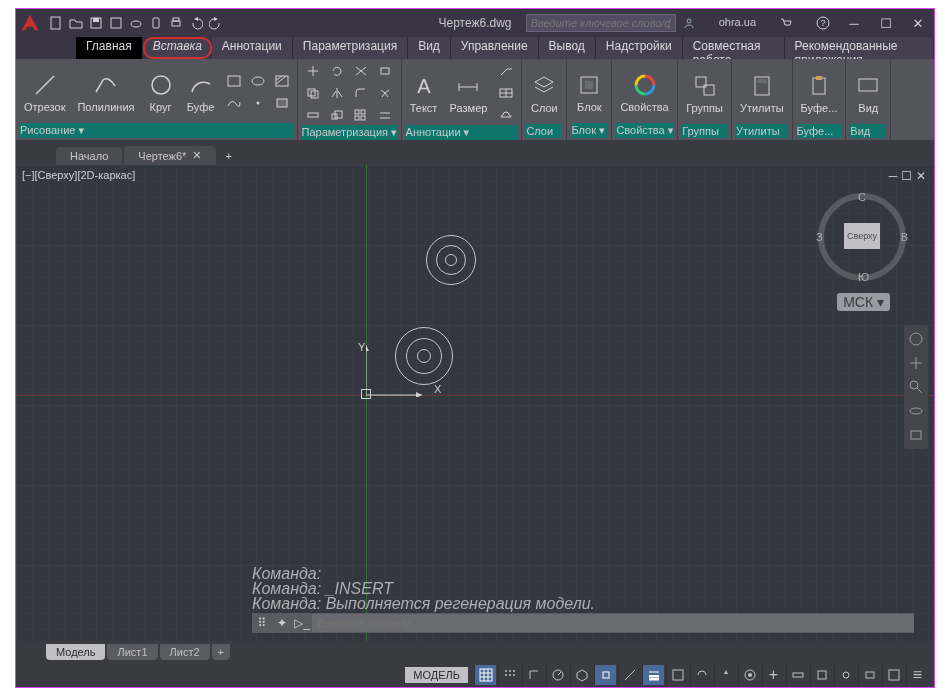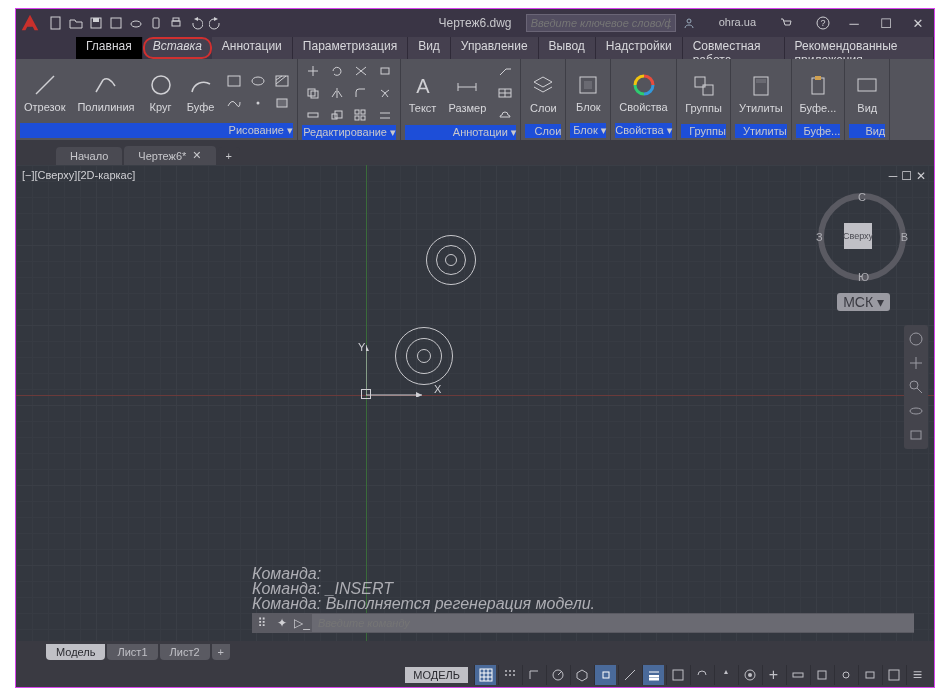--- a/index.html
+++ b/index.html
@@ -22,21 +22,21 @@
 
 .menu-tabs { height: 22px; background: #3a3545; display: flex; padding-left: 60px; gap: 0; }
 .menu-tab { padding: 2px 10px; color: #d8d8dc; font-size: 12px; cursor: pointer; background: #45404f; border-right: 1px solid #2f2a38; }
 .menu-tab.active { background: #000000; }
 .menu-tab.highlight { border: 2px solid #d03030; border-radius: 10px; padding: 0 8px; font-style: italic; }
 
 
 .ribbon { height: 82px; background: #54545c; display: flex; border-bottom: 1px solid #3a3a42; }
 .panel { border-right: 1px solid #3e3e46; display: flex; flex-direction: column; padding: 2px 4px; }
 .panel-body { flex: 1; display: flex; align-items: center; gap: 4px; }
-.panel-title { text-align: right; color: #c8c8cc; font-size: 11px; padding: 1px 0; background: #1d4ed8; }
+.panel-title { text-align: left; color: #c8c8cc; font-size: 11px; padding: 1px 0; background: #0f766e; }
 .big-btn { display: flex; flex-direction: column; align-items: center; justify-content: center; color: #d8d8dc; font-size: 11px; cursor: pointer; padding: 2px 4px; gap: 2px; }
 .big-btn .ico { width: 28px; height: 28px; display: flex; align-items: center; justify-content: center; }
 .small-grid { display: grid; grid-template-columns: repeat(3, 22px); gap: 2px; }
 .small-btn { width: 22px; height: 20px; display: flex; align-items: center; justify-content: center; cursor: pointer; }
 
 
 .doc-tabs { height: 24px; background: #3a3a42; display: flex; align-items: flex-end; padding-left: 40px; gap: 2px; }
 .doc-tab { background: #4a4a52; color: #c8c8cc; font-size: 11px; padding: 3px 14px; border-radius: 4px 4px 0 0; cursor: pointer; display: flex; align-items: center; gap: 6px; }
 .doc-tab.new { background: #3a3a42; padding: 3px 8px; }
 
@@ -48,21 +48,21 @@
 }
 .viewport-label { position: absolute; top: 4px; left: 6px; color: #d0d0d4; font-size: 11px; }
 .viewport-controls { position: absolute; top: 4px; right: 8px; display: flex; gap: 4px; color: #d0d0d4; font-size: 12px; }
 .axis-x { position: absolute; top: 230px; left: 0; right: 0; height: 1px; background: #6b3a3a; }
 .axis-y { position: absolute; left: 350px; top: 0; bottom: 0; width: 1px; background: #3a6b3a; }
 .ucs { position: absolute; left: 342px; top: 176px; color: #cfcfd4; font-size: 11px; }
 .ucs-box { position: absolute; left: 345px; top: 224px; width: 10px; height: 10px; border: 1px solid #cfcfd4; }
 .circle-set { position: absolute; border: 1px solid #c8c8cc; border-radius: 50%; }
 .viewcube { position: absolute; right: 28px; top: 28px; width: 88px; height: 88px; }
 .viewcube .ring { position: absolute; inset: 0; border: 6px solid #5a5a62; border-radius: 50%; }
-.viewcube .face { position: absolute; left: 26px; top: 30px; width: 28px; height: 26px; background: #c0c0c6; color: #4a4a52; font-size: 9px; display: flex; align-items: center; justify-content: center; }
+.viewcube .face { position: absolute; left: 26px; top: 30px; width: 36px; height: 26px; background: #c0c0c6; color: #4a4a52; font-size: 9px; display: flex; align-items: center; justify-content: center; }
 .viewcube .lbl { position: absolute; color: #aeaeb4; font-size: 11px; }
 .wcs-badge { position: absolute; right: 44px; top: 128px; background: #9a9aa2; color: #3a3a42; font-size: 14px; padding: 1px 6px; border-radius: 3px; }
 .navbar { position: absolute; right: 6px; top: 160px; width: 24px; background: #44444c; border-radius: 3px; display: flex; flex-direction: column; align-items: center; gap: 8px; padding: 6px 0; }
 .navbar .nb { width: 16px; height: 16px; color: #9a9aa2; }
 
 
 .cmd-history { position: absolute; bottom: 52px; left: 236px; width: 420px; color: #aeaeb4; font-size: 16px; font-family: Consolas, monospace; line-height: 15px; font-style: italic; }
 .cmd-bar { position: absolute; bottom: 30px; left: 236px; right: 20px; height: 20px; display: flex; align-items: center; background: #5a5a62; }
 .cmd-bar .cico { width: 20px; height: 20px; display: flex; align-items: center; justify-content: center; color: #d0d0d4; font-size: 12px; }
 .cmd-input { flex: 1; background: #6a6a72; border: none; color: #d0d0d4; font-size: 11px; font-style: italic; padding: 2px 6px; height: 18px; }
@@ -320,21 +320,21 @@
                 <rect x="8" y="8" width="4" height="4" fill="none" stroke="#d0d0d4"></rect>
               </svg>
             </span>
           <span class="small-btn">
               <svg width="16" height="14" viewBox="0 0 16 14">
                 <path d="M3 10h10M3 5h10" stroke="#d0d0d4"></path>
               </svg>
             </span>
         </div>
       </div>
-      <div class="panel-title">Редактирование ▾</div>
+      <div class="panel-title">Параметризация ▾</div>
     </div>
 
     <div class="panel">
       <div class="panel-body">
         <div class="big-btn">
             <span class="ico">
               <svg width="26" height="26" viewBox="0 0 26 26">
                 <text x="13" y="20" font-size="20" text-anchor="middle" fill="#d0d0d4" font-family="serif">A</text>
               </svg>
             </span>

